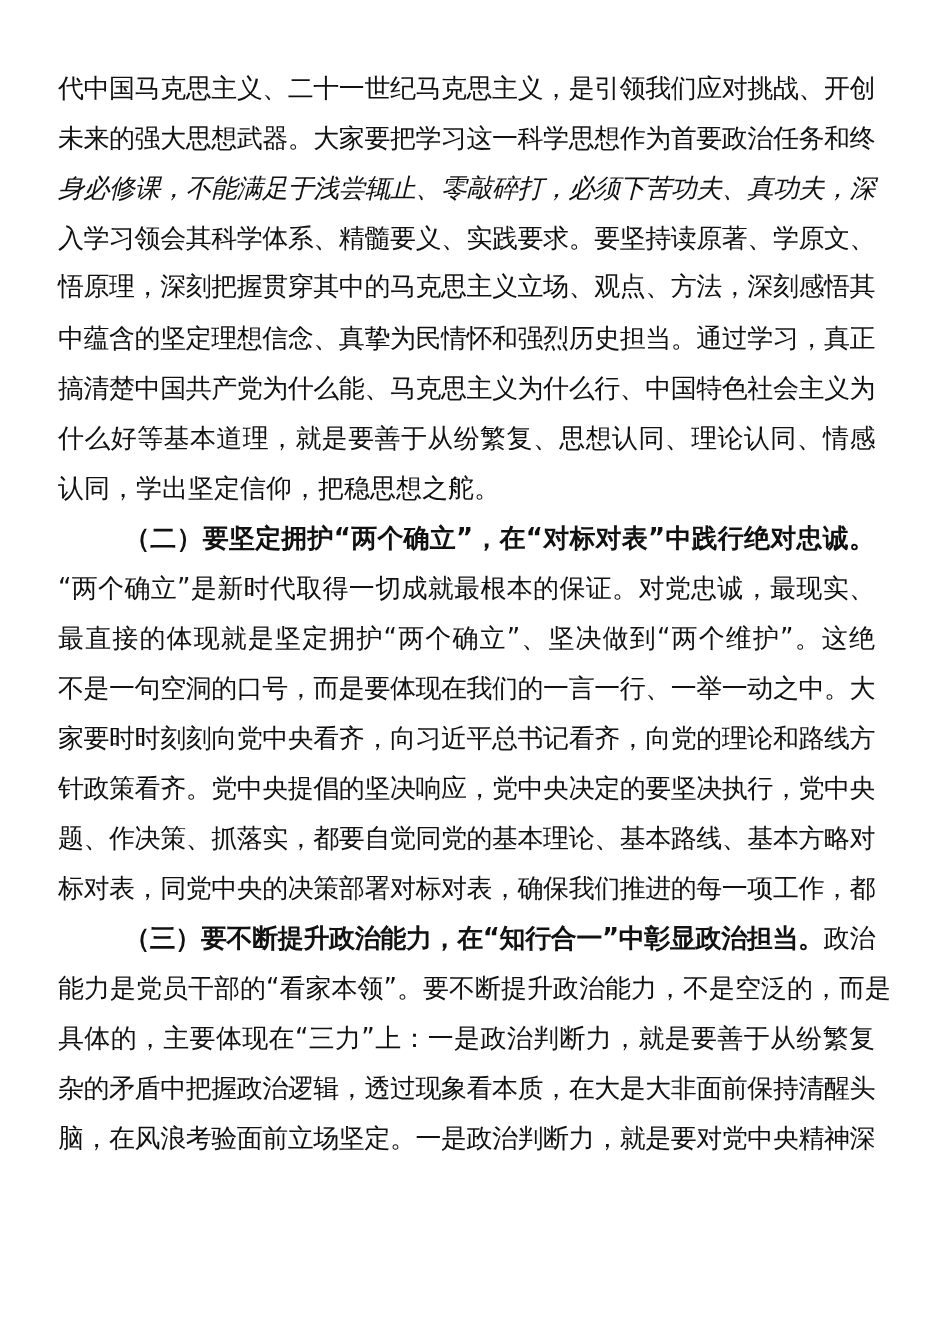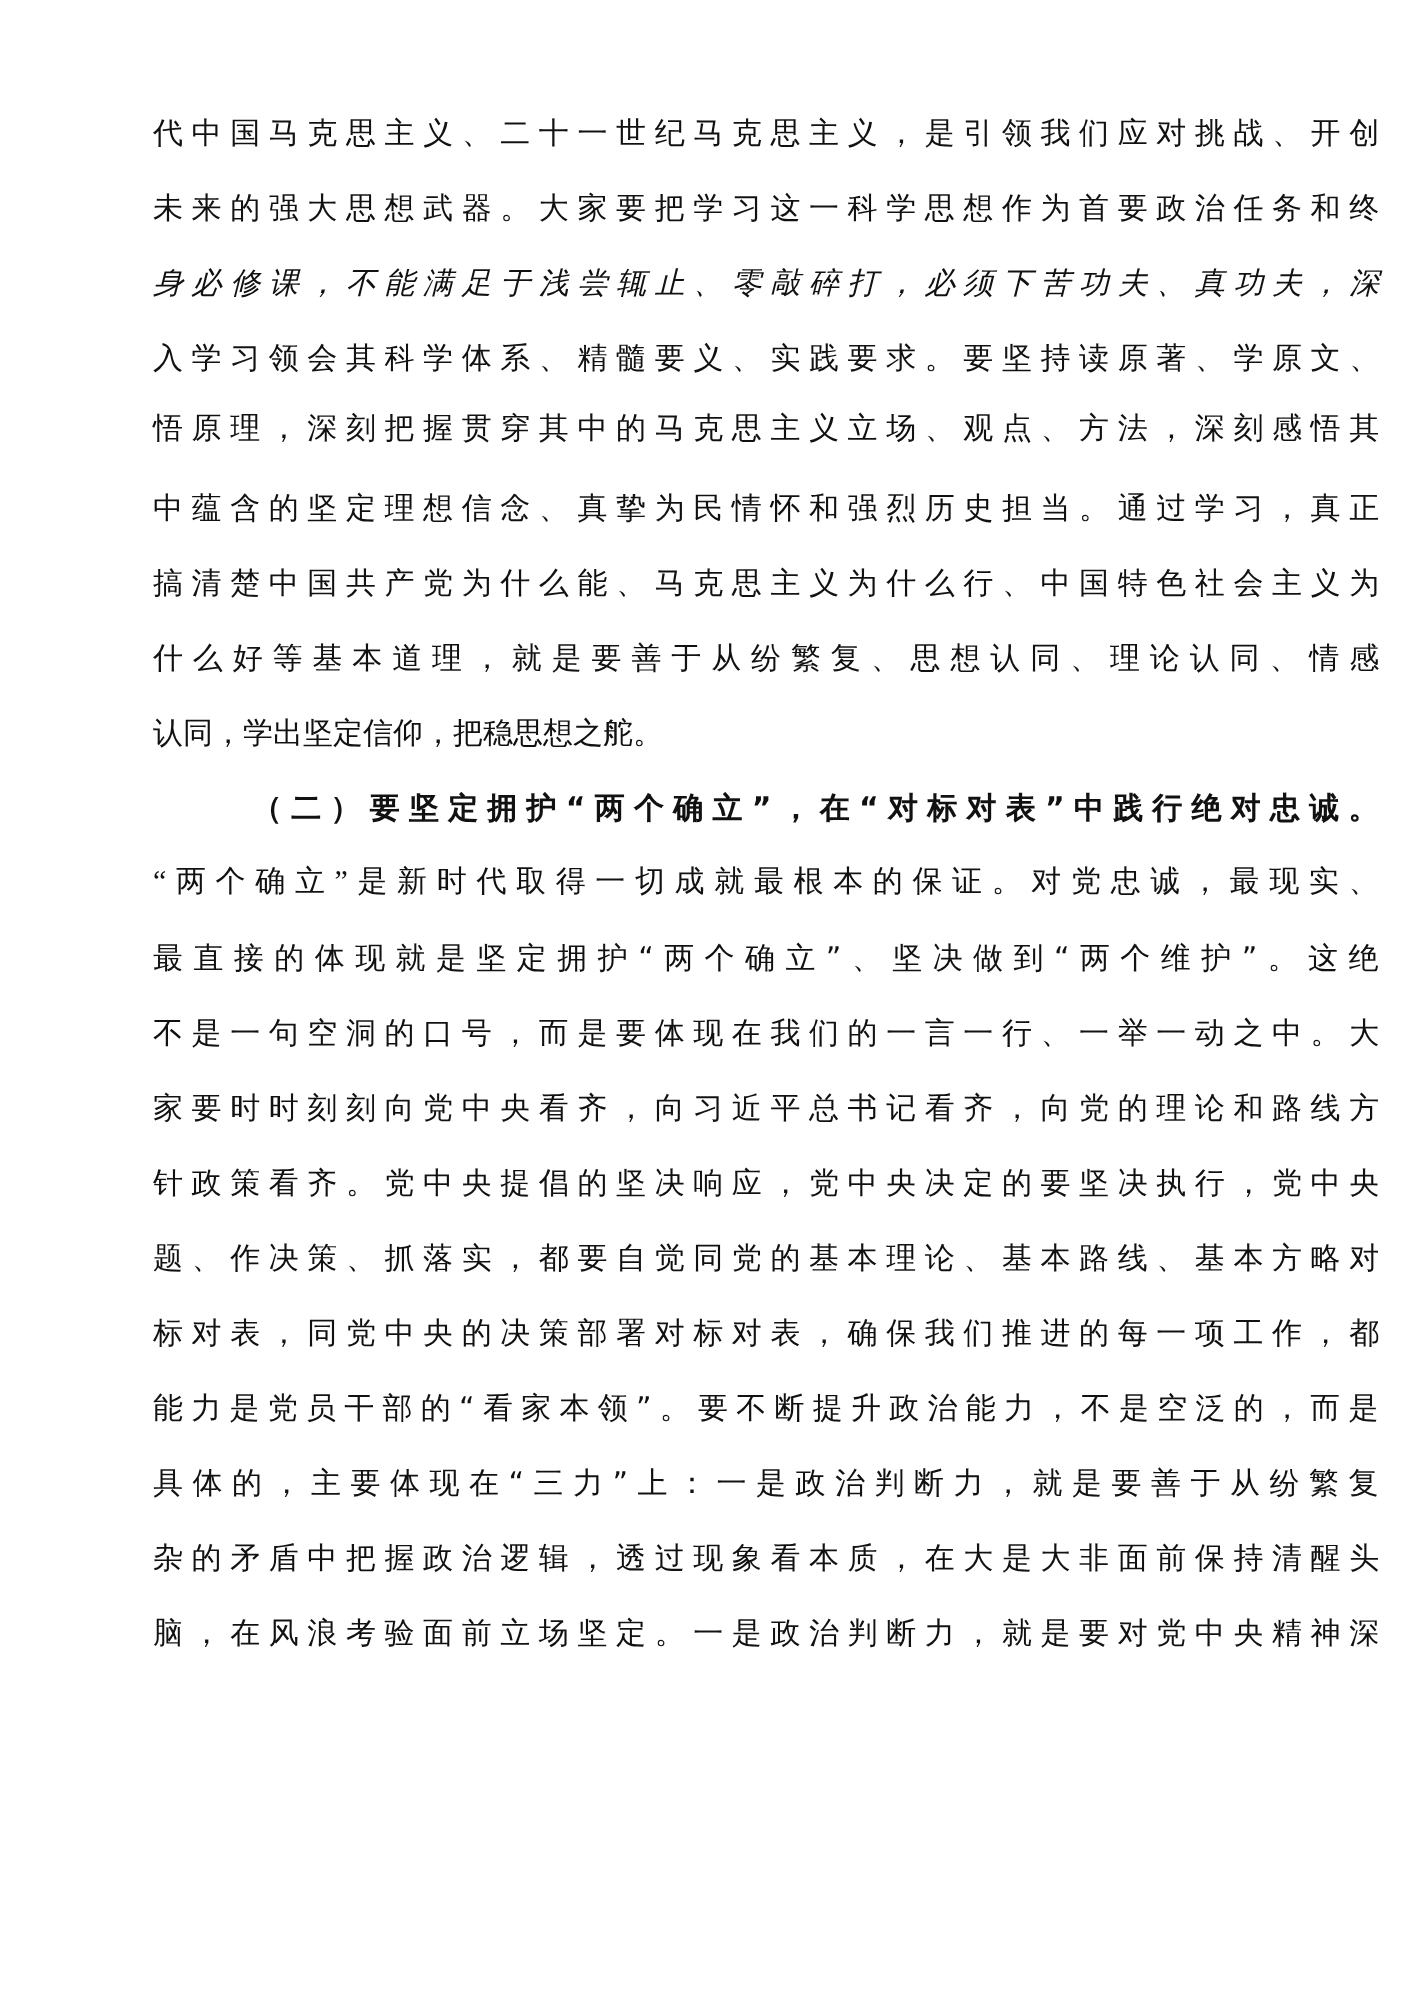--- a/index.html
+++ b/index.html
@@ -3,23 +3,22 @@
 <meta charset="utf-8">
 <style>
   html, body { margin: 0; padding: 0; background: #ffffff; }
   body { width: 950px; height: 1344px; overflow: hidden; position: relative; }
   .page {
     position: absolute;
     left: 58px;
     top: 63px;
     width: 817px;
     font-family: "DejaVu Sans", "Liberation Sans", sans-serif;
-    font-size: 20px;
+    font-size: 26px;
     color: #111111;
-    margin-left: 44px;
   }
   .line {
     height: 50px;
     line-height: 50px;
     white-space: nowrap;
     text-align: justify;
     text-align-last: justify;
     overflow: visible;
   }
   .line.last {
@@ -41,29 +40,30 @@
     <div class="line" style="letter-spacing: -0.483871px;">入学习领会其科学体系、精髓要义、实践要求。要坚持读原著、学原文、</div>
     <div class="line" style="letter-spacing: -0.483871px; font-family: Liberation Mono, monospace;">悟原理，深刻把握贯穿其中的马克思主义立场、观点、方法，深刻感悟其</div>
     <div class="line" style="letter-spacing: -0.483871px;">中蕴含的坚定理想信念、真挚为民情怀和强烈历史担当。通过学习，真正</div>
     <div class="line" style="letter-spacing: -0.483871px;">搞清楚中国共产党为什么能、马克思主义为什么行、中国特色社会主义为</div>
     <div class="line" style="letter-spacing: -0.483871px;">什么好等基本道理，就是要善于从纷繁复、思想认同、理论认同、情感</div>
     <div class="line last">认同，学出坚定信仰，把稳思想之舵。</div>
   </div>
 
   <div>
     <div class="line indent bold" style="letter-spacing: 0px;">（二）要坚定拥护“两个确立”，在“对标对表”中践行绝对忠诚。</div>
-    <div class="line" style="letter-spacing: 0px; font-family: Liberation Serif, serif;">“两个确立”是新时代取得一切成就最根本的保证。对党忠诚，最现实、</div>
+    <div class="line" style="letter-spacing: 0px;">“两个确立”是新时代取得一切成就最根本的保证。对党忠诚，最现实、</div>
     <div class="line" style="letter-spacing: 0px;">最直接的体现就是坚定拥护“两个确立”、坚决做到“两个维护”。这绝</div>
     <div class="line" style="letter-spacing: -0.483871px;">不是一句空洞的口号，而是要体现在我们的一言一行、一举一动之中。大</div>
     <div class="line" style="letter-spacing: -0.483871px;">家要时时刻刻向党中央看齐，向习近平总书记看齐，向党的理论和路线方</div>
     <div class="line" style="letter-spacing: -0.483871px;">针政策看齐。党中央提倡的坚决响应，党中央决定的要坚决执行，党中央</div>
     <div class="line" style="letter-spacing: -0.483871px;">题、作决策、抓落实，都要自觉同党的基本理论、基本路线、基本方略对</div>
     <div class="line" style="letter-spacing: -0.483871px;">标对表，同党中央的决策部署对标对表，确保我们推进的每一项工作，都</div>
   </div>
 
   <div>
+    <div class="line indent" style="letter-spacing: -0.385776px;"><span class="bold">（三）要不断提升政治能力，在“知行合一”中彰显政治担当。</span><span>政治</span></div>
     <div class="line" style="letter-spacing: 0px;">能力是党员干部的“看家本领”。要不断提升政治能力，不是空泛的，而是</div>
     <div class="line" style="letter-spacing: 0px;">具体的，主要体现在“三力”上：一是政治判断力，就是要善于从纷繁复</div>
     <div class="line" style="letter-spacing: -0.483871px;">杂的矛盾中把握政治逻辑，透过现象看本质，在大是大非面前保持清醒头</div>
     <div class="line" style="letter-spacing: -0.483871px;">脑，在风浪考验面前立场坚定。一是政治判断力，就是要对党中央精神深</div>
   </div>
 
 </div>
 
 </body></html>

